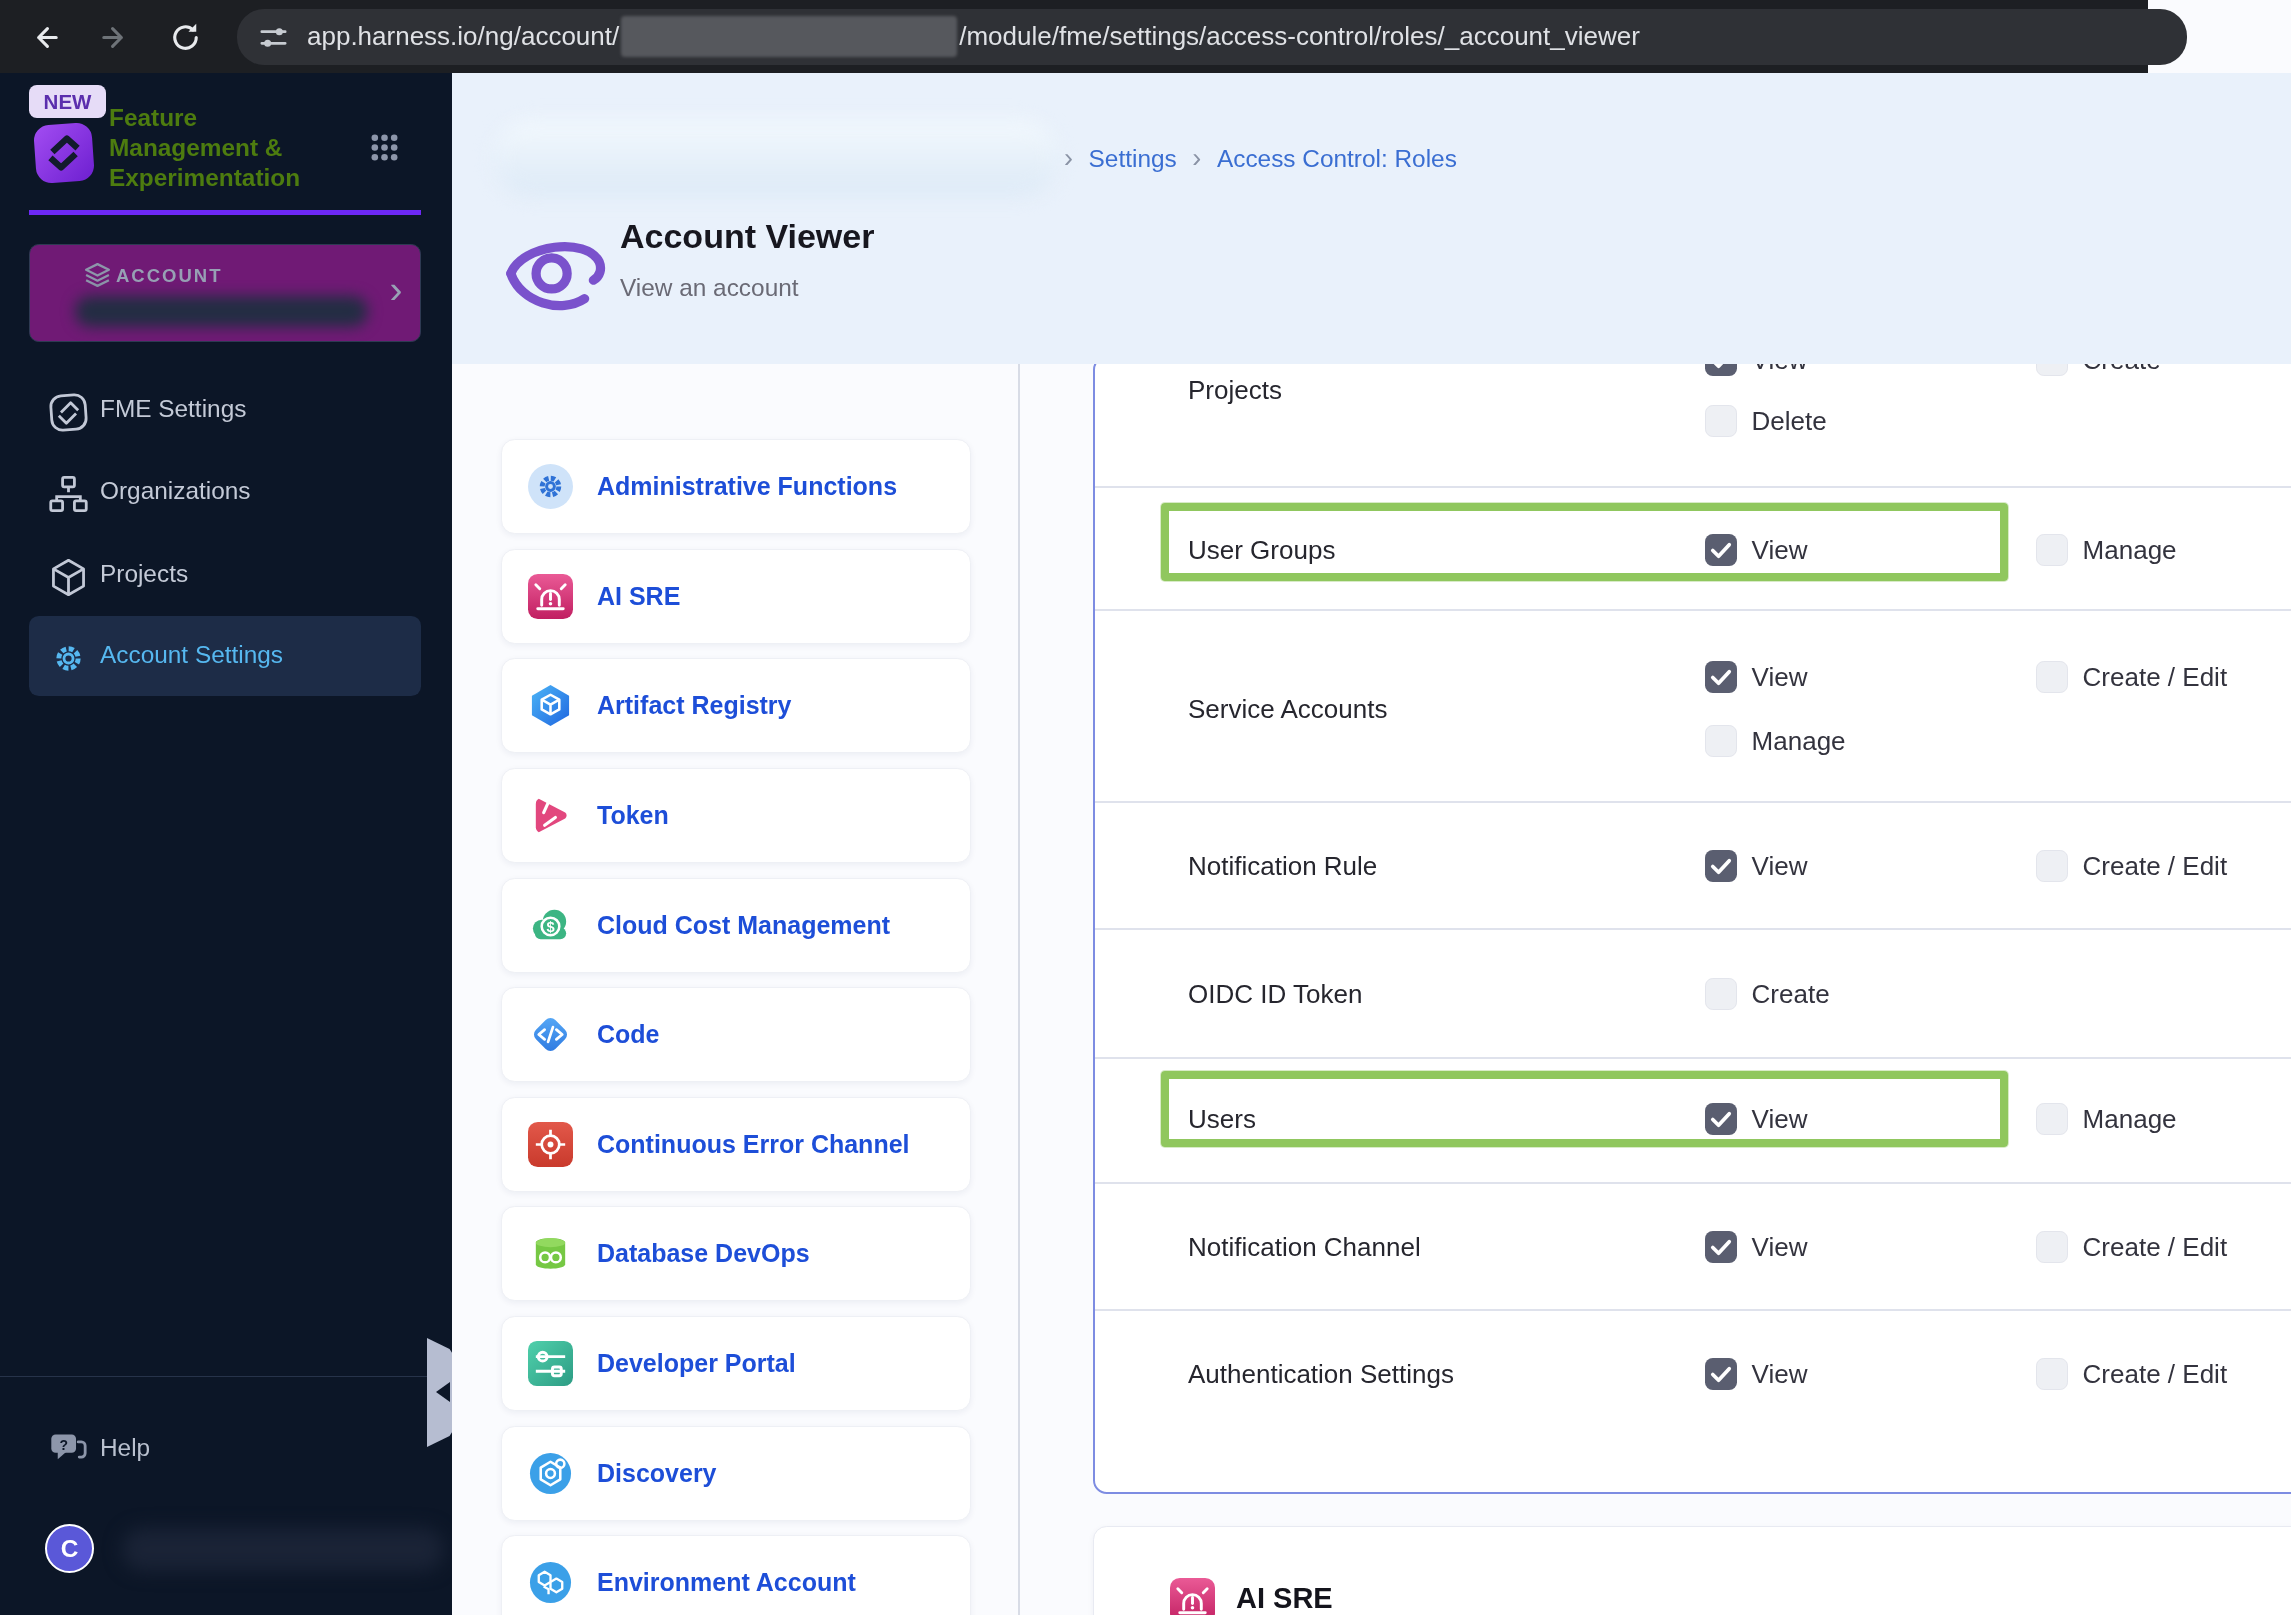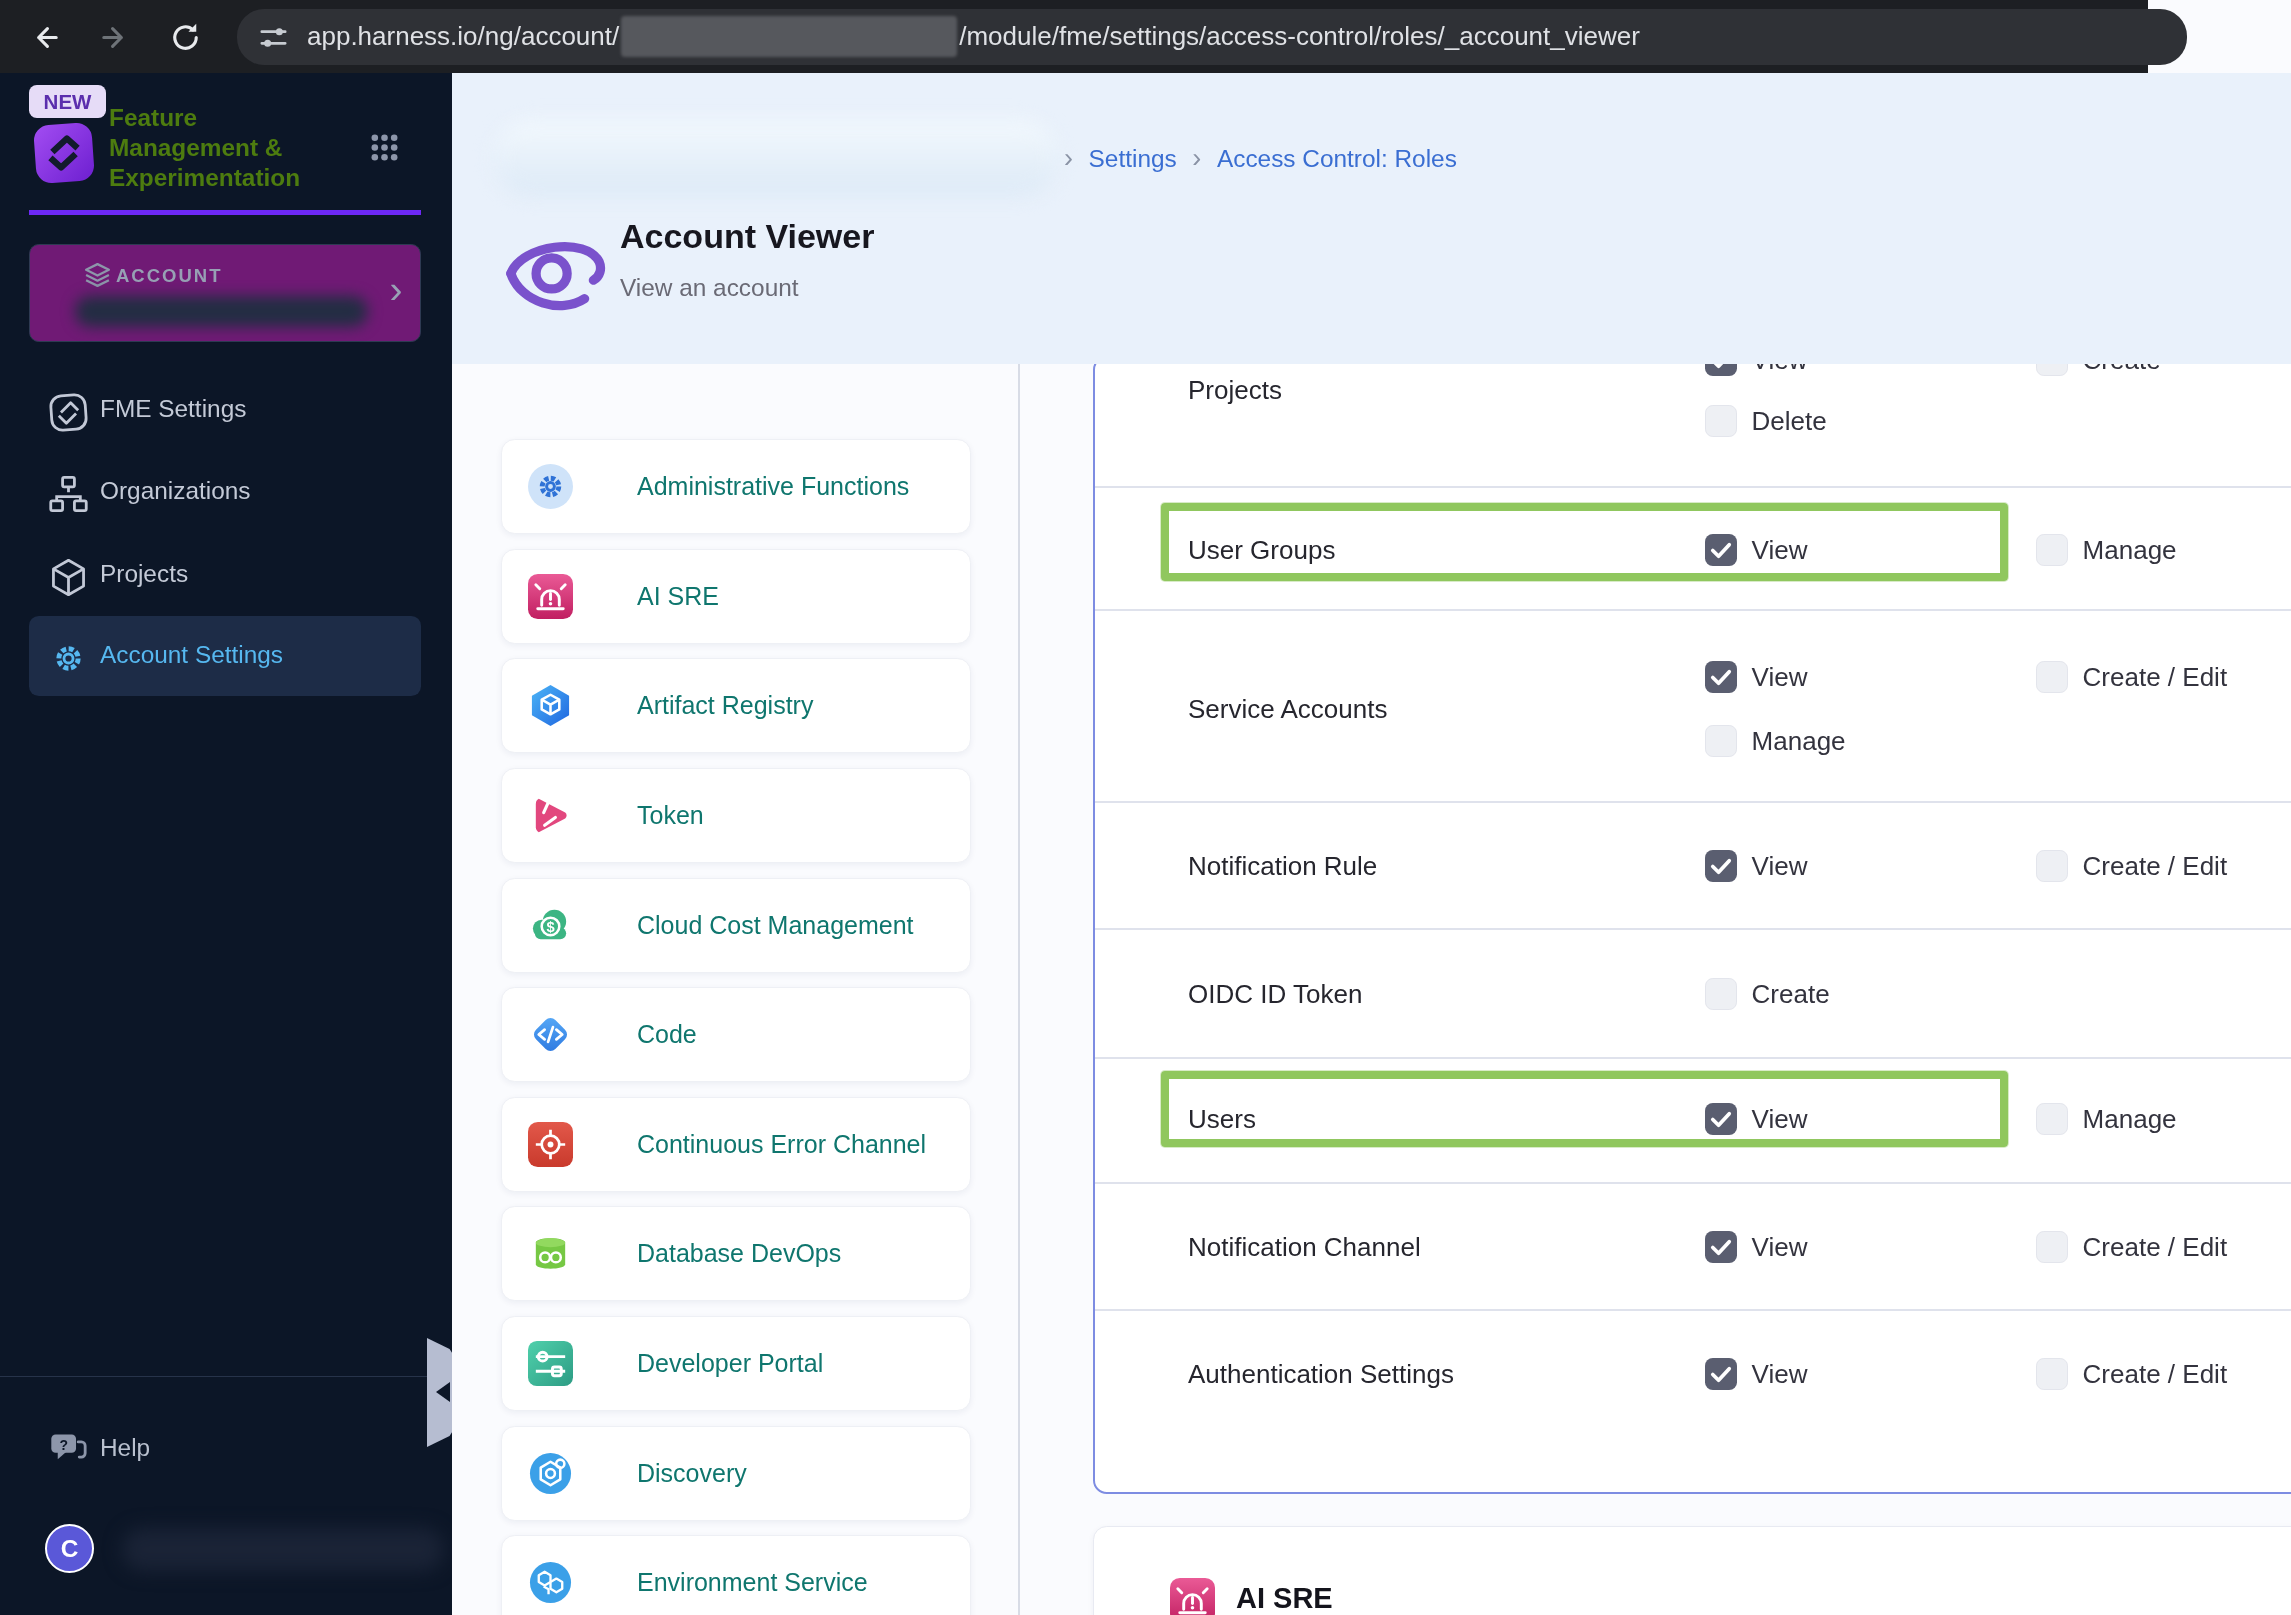--- a/index.html
+++ b/index.html
@@ -49,21 +49,21 @@
   #page-eye{position:absolute;left:49px;top:148px;}
   #page-title{position:absolute;left:168px;top:144px;color:#17171f;font-size:34px;font-weight:600;}
   #page-subtitle{position:absolute;left:168px;top:201px;color:#6a6a75;font-size:24.4px;}
 
   
   #main-content{position:absolute;left:452px;top:364px;right:0;bottom:0;background:#fafbfe;overflow:hidden;}
   #col-divider{position:absolute;left:566px;top:0;width:2px;height:1251px;background:#d8dce6;}
 
   .cat-card{position:absolute;left:49px;width:470px;height:95px;background:#ffffff;border:1px solid #eef0f5;border-radius:13.7px;box-shadow:0 2px 5.9px rgba(25,40,80,.06);cursor:pointer;}
   .cat-ico{position:absolute;left:26px;top:24.4px;width:45px;height:45px;}
-  .cat-label{position:absolute;left:95px;top:32px;font-size:25px;color:#0f766e;font-weight:400;white-space:nowrap;margin-left:40px;}
+  .cat-label{position:absolute;left:95px;top:32px;font-size:25px;color:#1d4ed8;font-weight:700;white-space:nowrap;}
 
   #perm-card{position:absolute;left:641px;top:-7.8px;width:1668px;height:1138px;background:#ffffff;border:2.4px solid #7d8ce2;border-radius:13.7px;}
   .perm-row{position:absolute;left:0;width:100%;}
   .perm-row.has-divider{border-top:2px solid #dfe2ec;}
   .perm-resource{position:absolute;left:93px;transform:translateY(-50%);font-size:26px;color:#26262e;white-space:nowrap;}
   .perm-cell{position:absolute;transform:translateY(-50%);display:flex;align-items:center;gap:14.6px;}
   .cbx{width:32px;height:32px;border-radius:7.8px;flex:0 0 auto;cursor:pointer;}
   .cbx.checked{background:#5a5e70;display:flex;align-items:center;justify-content:center;}
   .cbx.unchecked{background:#eef0f4;border:1px solid #e3e5ec;}
   .perm-opt-label{font-size:26px;color:#33333e;white-space:nowrap;}
@@ -399,21 +399,21 @@
         </div>
         <div class="cat-card" style="top: 1171px;">
           <span class="cat-ico"><svg width="45" height="45" viewBox="0 0 46 46">
               <circle cx="23" cy="23" r="21" fill="#3ba0e8"></circle>
               <g stroke="#fff" stroke-width="2.4" fill="none" stroke-linejoin="round">
                 <path d="M17 12 l6 3.5 v7 l-6 3.5 -6 -3.5 v-7 Z"></path>
                 <path d="M29 19 l6 3.5 v7 l-6 3.5 -6 -3.5 v-7 Z"></path>
                 <path d="M16 27 l5 3 v5"></path>
               </g>
             </svg></span>
-          <span class="cat-label">Environment Service</span>
+          <span class="cat-label">Environment Account</span>
         </div>
       </div>
     <div id="col-divider"></div>
     <div id="perm-card">
         <div class="perm-row" style="top: 0px; height: 128px;">
           <div class="perm-resource" style="top: 32px;">Projects</div>
           <div class="perm-cell" style="top: 2px; left: 610px;">
             <div class="cbx checked">
               <svg width="32" height="32" viewBox="0 0 33 33">
                 <path d="M8 17 l6 6 11 -12" stroke="#fff" stroke-width="3.8" fill="none" stroke-linecap="round" stroke-linejoin="round"></path>

